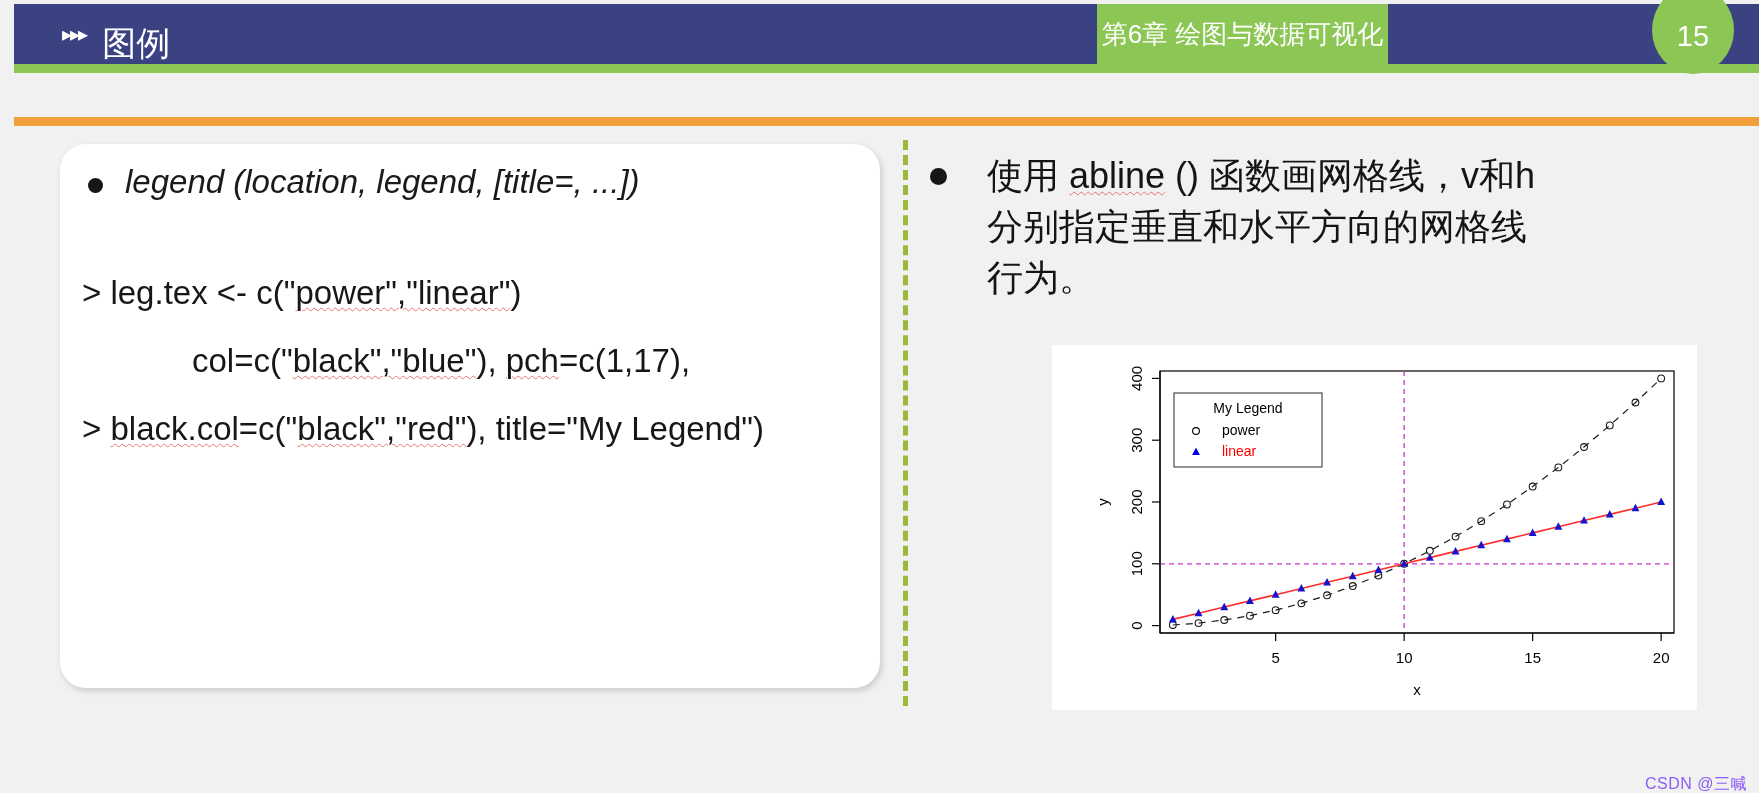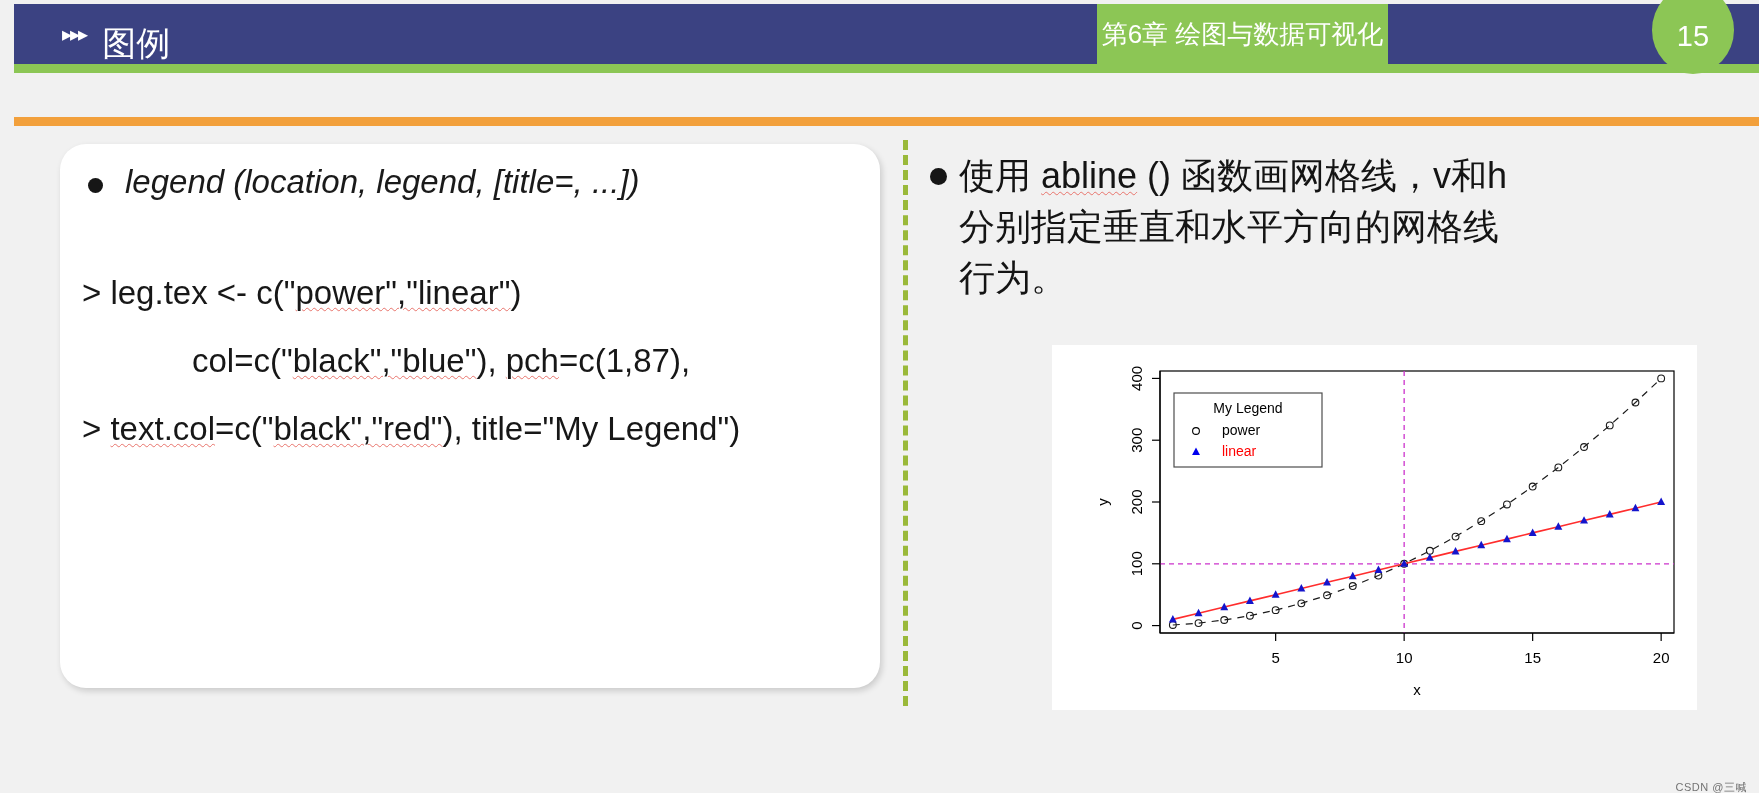--- a/index.html
+++ b/index.html
@@ -170,21 +170,21 @@
 
   
   .right-col {
     position: absolute;
     left: 930px; top: 150px;
     width: 812px;
   }
   .right-bullet-row {
     display: flex;
     align-items: flex-start;
-    gap: 12px;
+    gap: 40px;
   }
   .right-bullet-dot {
     width: 17px; height: 17px;
     border-radius: 50%;
     background: #161616;
     margin-top: 18px;
     flex: none;
   }
   .right-text {
     font-size: 36px;
@@ -206,22 +206,22 @@
     left: 1052px; top: 345px;
     width: 645px; height: 365px;
     background: #ffffff;
   }
   .plot-svg { display: block; }
 
   
   .watermark {
     position: absolute;
     right: 12px; bottom: 6px;
-    font-size: 11px;
-    color: #737373;
+    font-size: 16px;
+    color: #8b5cf6;
     letter-spacing: 0.5px;
   }
   .bottom-strip {
     position: absolute;
     left: 0; bottom: 0;
     width: 1759px; height: 8px;
     background: #ffffff;
   }
 </style>
 </head>
@@ -249,22 +249,22 @@
 
   <div class="orange-rule"></div>
 
   <div class="left-panel">
     <div class="bullet-row">
       <div class="bullet-dot"></div>
       <div class="sig-text">legend (location, legend, [title=, ...])</div>
     </div>
     <div class="code-block" id="code-block">
         <div class="code-line"><span>&gt; leg.tex &lt;- c("</span><span class="sq">power","linear"</span><span>)</span></div>
-        <div class="code-line indent"><span>col=c("</span><span class="sq">black","blue"</span><span>), </span><span class="sq">pch</span><span>=c(1,87),</span></div>
-        <div class="code-line"><span>&gt; </span><span class="sq">text.col</span><span>=c("</span><span class="sq">black","red"</span><span>), title="My Legend")</span></div>
+        <div class="code-line indent"><span>col=c("</span><span class="sq">black","blue"</span><span>), </span><span class="sq">pch</span><span>=c(1,17),</span></div>
+        <div class="code-line"><span>&gt; </span><span class="sq">black.col</span><span>=c("</span><span class="sq">black","red"</span><span>), title="My Legend")</span></div>
       </div>
   </div>
 
   <div class="divider"></div>
 
   <div class="right-col">
     <div class="right-bullet-row">
       <div class="right-bullet-dot"></div>
       <div class="right-text">
         <span>使用 </span><span class="mono-fn">abline</span><span> () 函数画网格线，v和h分别指定垂直和水平方向的网格线行为。</span>

